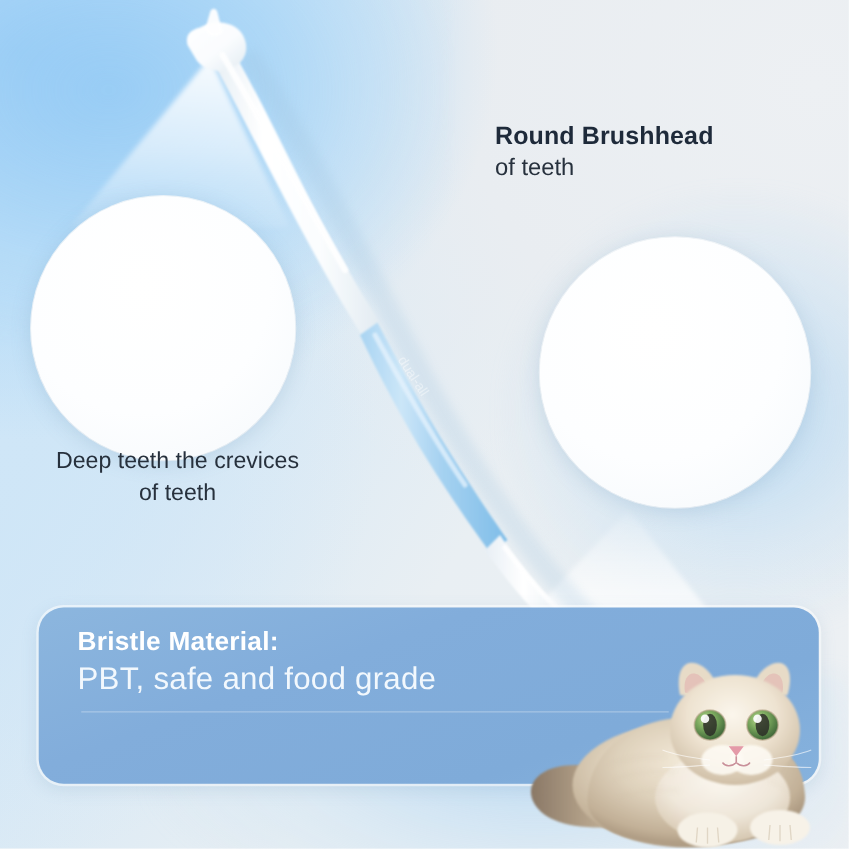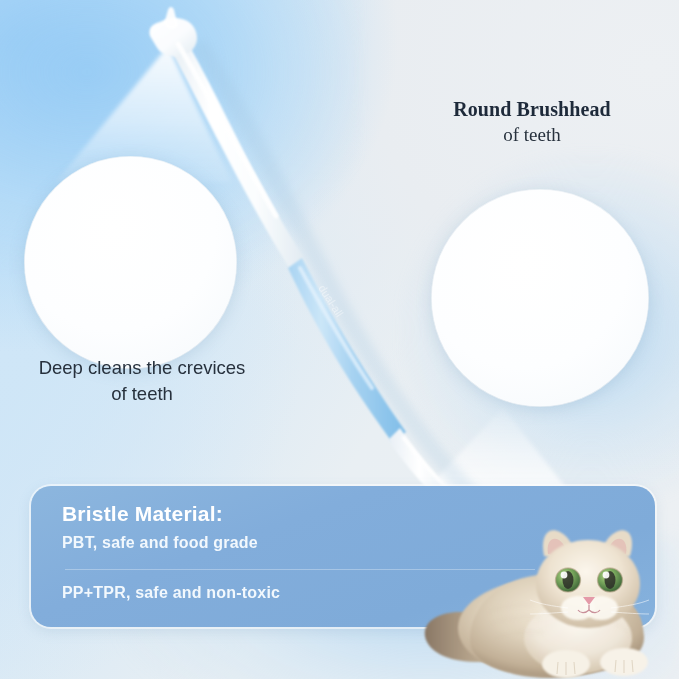--- a/index.html
+++ b/index.html
@@ -85,22 +85,20 @@
   }
   .callout-body {
     color: #27313d;
     font-weight: 400;
   }
   .callout-right {
     position: absolute;
     left: 396px;
     top: 96px;
     width: 272px;
-    text-align: center;
-    font-family: Liberation Serif, serif;
   }
   .callout-right .callout-title { font-size: 20px; line-height: 26px; }
   .callout-right .callout-body  { font-size: 19px; line-height: 26px; }
 
   .callout-left {
     position: absolute;
     left: 2px;
     top: 355px;
     width: 280px;
     text-align: center;
@@ -135,22 +133,22 @@
   .spec-group.g1 { top: 14px; }
   .spec-group.g2 { top: 92px; }
   .spec-label {
     font-size: 21px;
     font-weight: bold;
     color: #ffffff;
     line-height: 28px;
     letter-spacing: 0.2px;
   }
   .spec-value {
-    font-size: 16px;
-    font-weight: 700;
+    font-size: 25px;
+    font-weight: 400;
     color: #f2f8fd;
     line-height: 30px;
     letter-spacing: 0.2px;
   }
 
   
   #brush { position: absolute; left: 0; top: 0; pointer-events: none; }
 
   
   #cat { position: absolute; left: 418px; top: 512px; pointer-events: none; }
@@ -329,34 +327,33 @@
     <path d="M178,44 C202,84 238,150 276,216" stroke="#ffffff" stroke-width="5" stroke-linecap="round" fill="none" opacity="0.9" filter="url(#brushSoft)"></path>
     <path d="M404,438 C428,470 452,496 474,512" stroke="#ffffff" stroke-width="4" stroke-linecap="round" fill="none" opacity="0.85" filter="url(#brushSoft)"></path>
   </svg>
 
   <div class="callout-right">
     <div class="callout-title">Round Brushhead</div>
     <div class="callout-body">of teeth</div>
   </div>
 
   <div class="callout-left">
-    <div class="callout-body">Deep cleans the crevices</div>
+    <div class="callout-body">Deep teeth the crevices</div>
     <div class="callout-body">of teeth</div>
   </div>
 
   <div class="spec-panel">
     <div class="spec-divider"></div>
 
     <div class="spec-group g1">
       <div class="spec-label">Bristle Material:</div>
       <div class="spec-value">PBT, safe and food grade</div>
     </div>
 
     <div class="spec-group g2">
-      <div class="spec-value">PP+TPR, safe and non-toxic</div>
     </div>
   </div>
 
   <svg id="cat" width="250" height="170" viewBox="0 0 250 170">
     <defs>
       <radialGradient id="furBody" cx="45%" cy="35%" r="70%">
         <stop offset="0%" stop-color="#f3ead9"></stop>
         <stop offset="45%" stop-color="#ded1bb"></stop>
         <stop offset="80%" stop-color="#c2b097"></stop>
         <stop offset="100%" stop-color="#a08d75"></stop>

